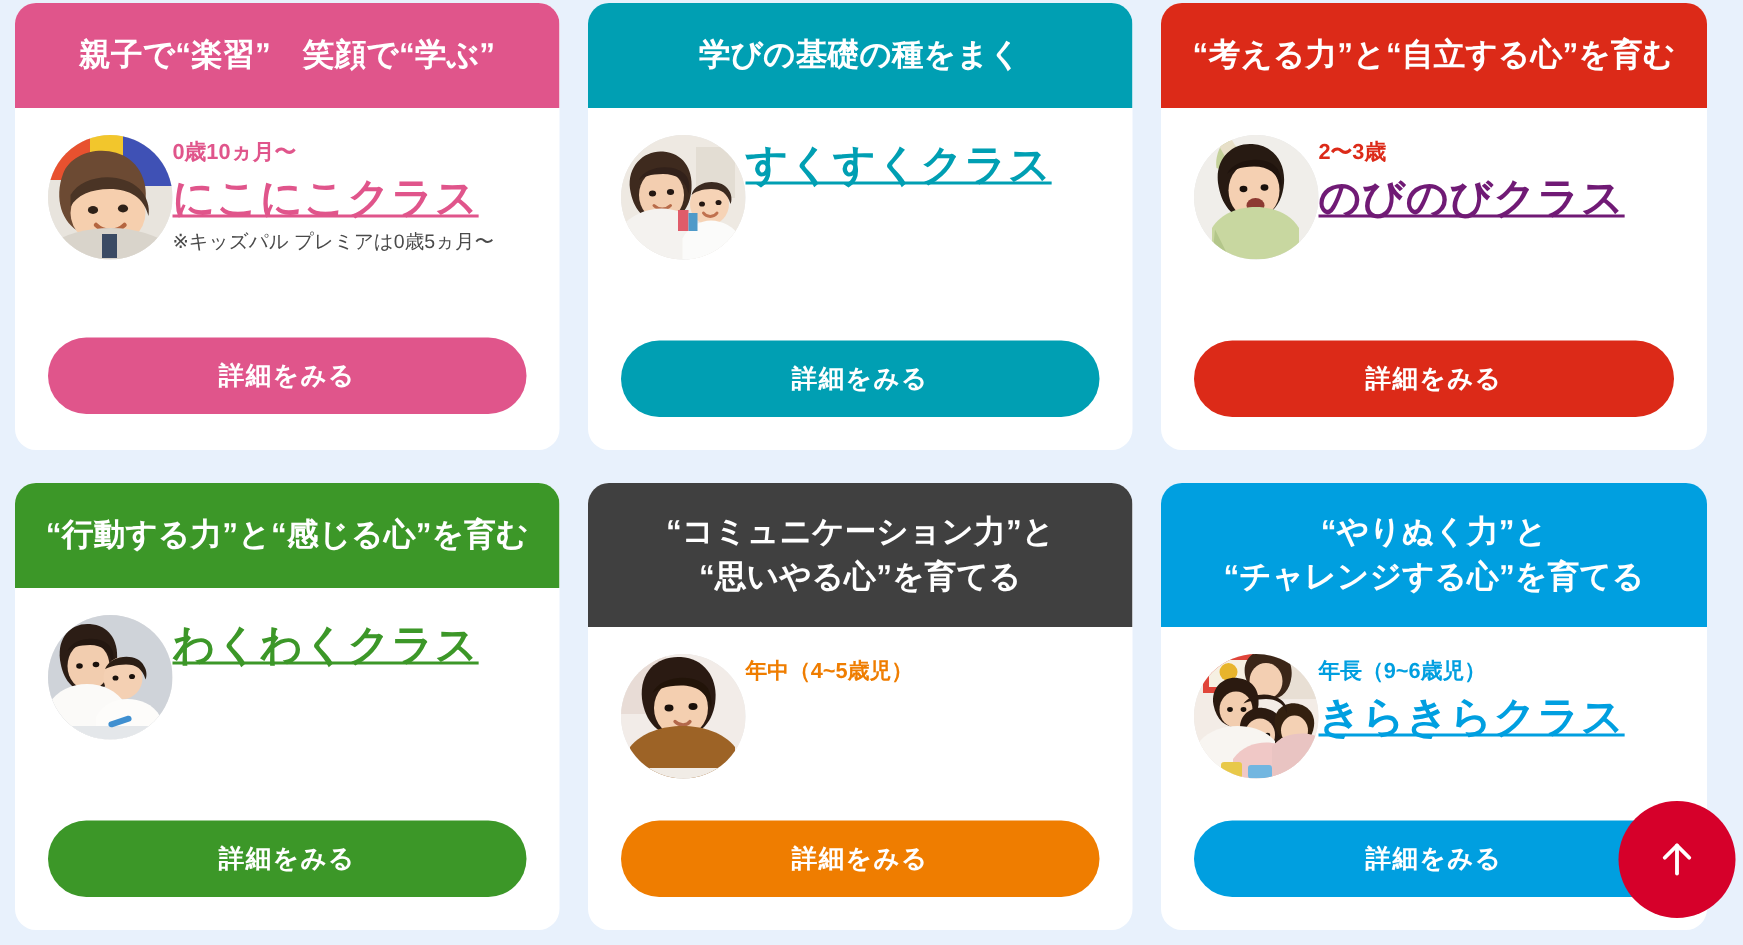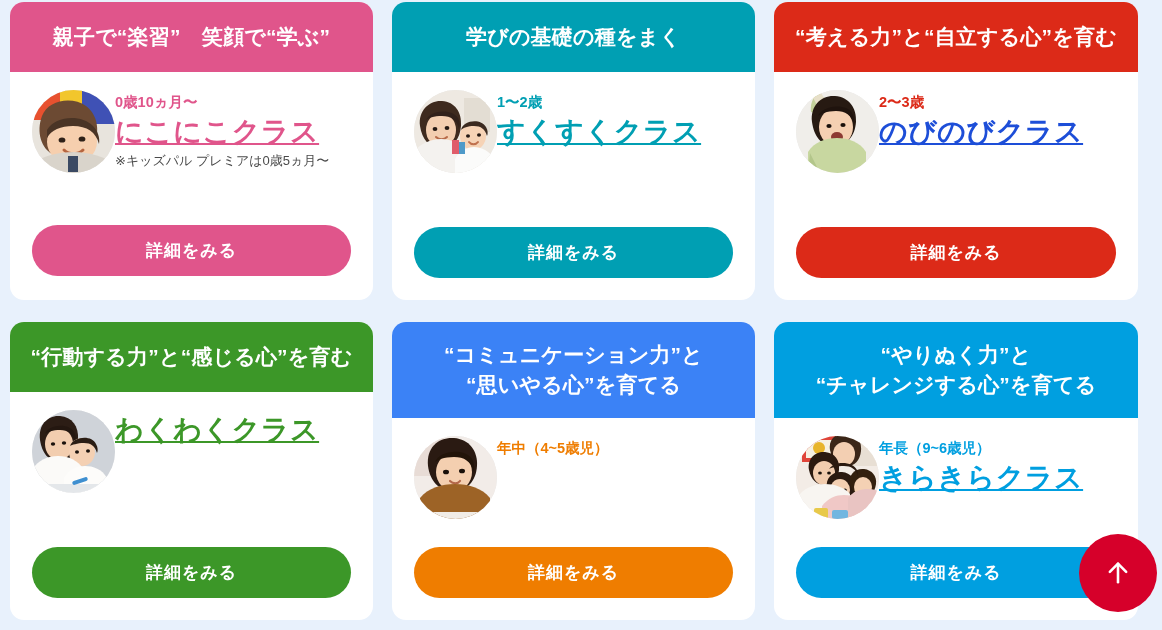--- a/index.html
+++ b/index.html
@@ -204,21 +204,20 @@
             <path d="M47 40c2-10 20-12 25-3 2 3 2 7 1 9-2-7-6-10-13-10-6 0-11 2-13 4z" fill="#3b2a20"></path>
             <ellipse cx="54" cy="46" rx="2" ry="1.7" fill="#241813"></ellipse>
             <ellipse cx="65" cy="45" rx="2" ry="1.7" fill="#241813"></ellipse>
             <path d="M55 52c2 3 7 3 9 0" stroke="#c0714e" stroke-width="2" fill="none" stroke-linecap="round"></path>
             <path d="M41 69c4-8 12-12 19-12s16 4 20 12v14H41z" fill="#fbfbfa"></path>
             <rect x="38" y="50" width="7" height="14" fill="#e05c6a"></rect>
             <rect x="45" y="52" width="6" height="12" fill="#4f9ac9"></rect>
           </svg>
         </div>
         <div class="info-text">
-          <div class="age-label" style="color: rgb(0, 159, 179);">1〜2歳</div>
           <div class="class-name" style="color: rgb(0, 159, 179);">すくすくクラス</div>
         </div>
       </div>
     </div>
     <div class="card-footer">
       <button class="detail-button" style="background: rgb(0, 159, 179);">詳細をみる</button>
     </div>
   </div>
 
   <div class="card">
@@ -235,21 +234,21 @@
             <path d="M22 26c5-11 28-13 34-3 2 4 3 9 2 12-2-10-9-14-18-14-9 0-16 3-18 5z" fill="#1f130d"></path>
             <ellipse cx="33" cy="36" rx="2.6" ry="2.1" fill="#19100b"></ellipse>
             <ellipse cx="47" cy="35" rx="2.6" ry="2.1" fill="#19100b"></ellipse>
             <ellipse cx="41" cy="47" rx="6" ry="5" fill="#8d3a32"></ellipse>
             <path d="M12 62c6-10 18-14 29-14s23 4 29 14v21H12z" fill="#c8d7a0"></path>
             <path d="M14 63l10 20h-12z" fill="#b3c68a"></path>
           </svg>
         </div>
         <div class="info-text">
           <div class="age-label" style="color: rgb(220, 42, 24);">2〜3歳</div>
-          <div class="class-name" style="color: #1d4ed8;">のびのびクラス</div>
+          <div class="class-name" style="color: #701a75;">のびのびクラス</div>
         </div>
       </div>
     </div>
     <div class="card-footer">
       <button class="detail-button" style="background: rgb(220, 42, 24);">詳細をみる</button>
     </div>
   </div>
 
   <div class="card">
     <div class="card-header one-line" style="background: rgb(60, 151, 40);">“行動する力”と“感じる心”を育む</div>
@@ -277,21 +276,21 @@
           <div class="class-name" style="color: rgb(60, 151, 40);">わくわくクラス</div>
         </div>
       </div>
     </div>
     <div class="card-footer">
       <button class="detail-button" style="background: rgb(60, 151, 40);">詳細をみる</button>
     </div>
   </div>
 
   <div class="card">
-    <div class="card-header two-line" style="background: #3b82f6; white-space: pre-line;">“コミュニケーション力”と
+    <div class="card-header two-line" style="background: #404040; white-space: pre-line;">“コミュニケーション力”と
 “思いやる心”を育てる</div>
     <div class="card-body">
       <div class="info-row">
         <div class="avatar">
           <svg viewBox="0 0 83 83" preserveAspectRatio="xMidYMid slice" aria-hidden="true">
             <rect width="83" height="83" fill="#f2ece8"></rect>
             <rect x="0" y="0" width="30" height="40" fill="#e8dcd6"></rect>
             <path d="M14 30c-2-19 11-29 26-28 15 1 24 13 23 28-1 15-10 25-24 25S16 45 14 30z" fill="#2a1a12"></path>
             <ellipse cx="40" cy="36" rx="18" ry="19" fill="#f4cfb0"></ellipse>
             <path d="M21 26c5-12 30-14 37-3 2 4 3 10 2 13-3-11-10-15-20-15-10 0-17 3-19 5z" fill="#221409"></path>

